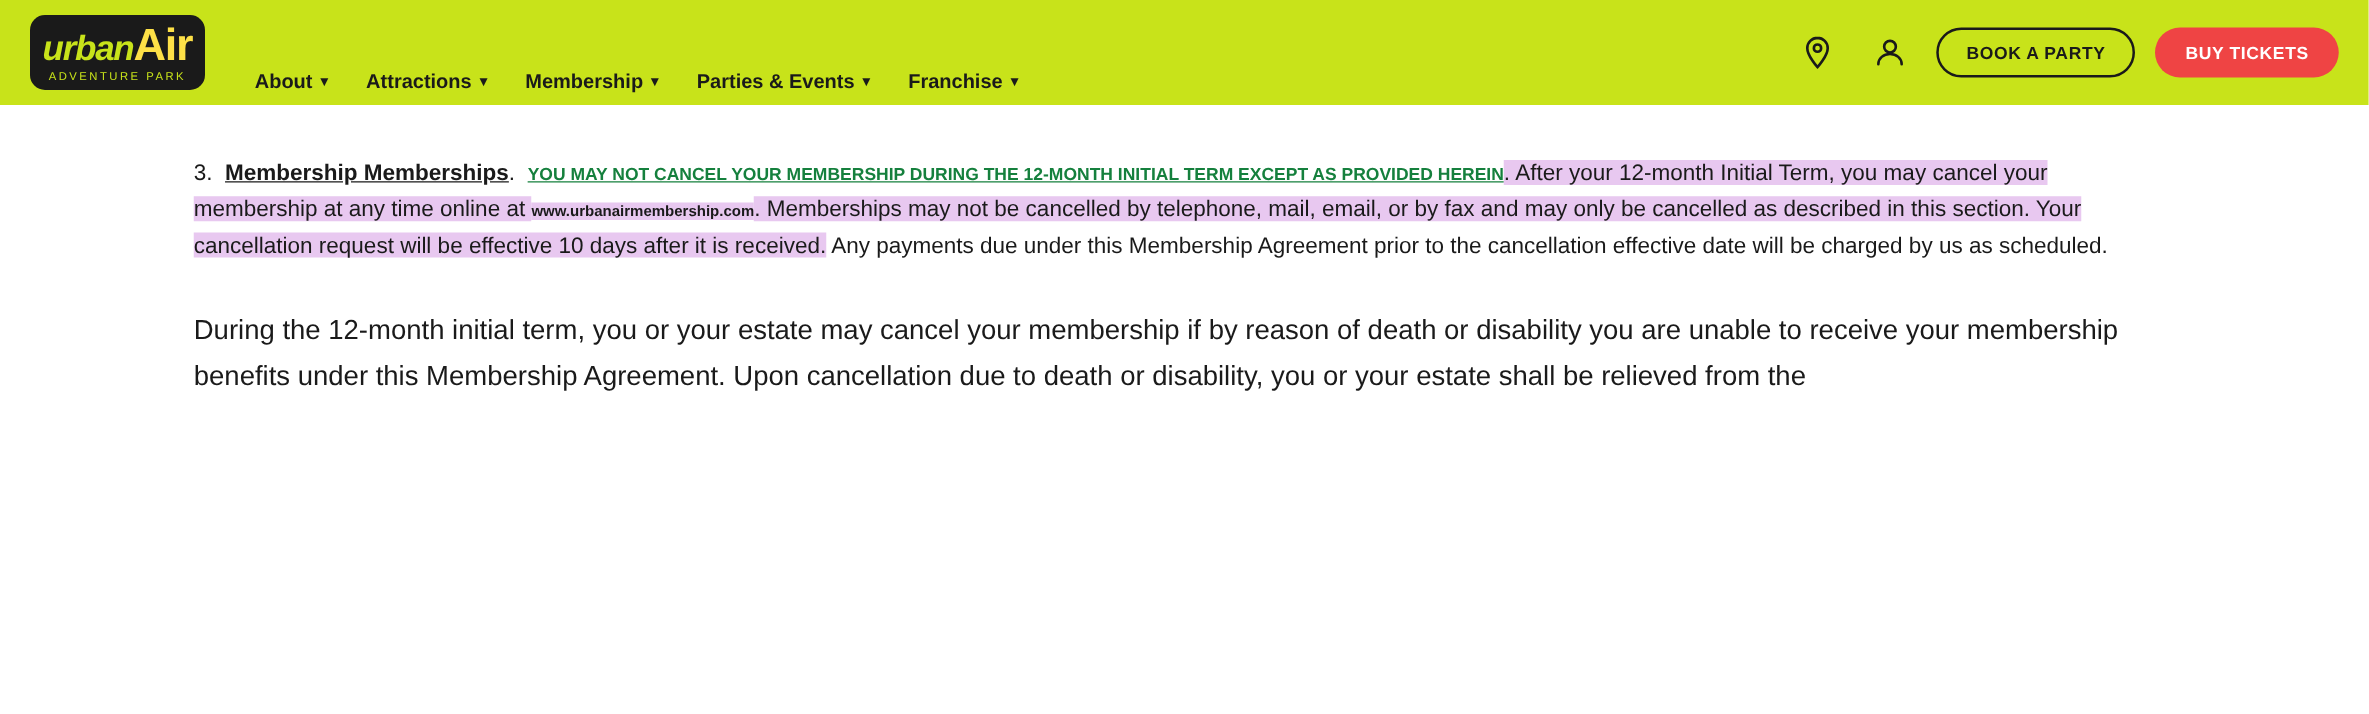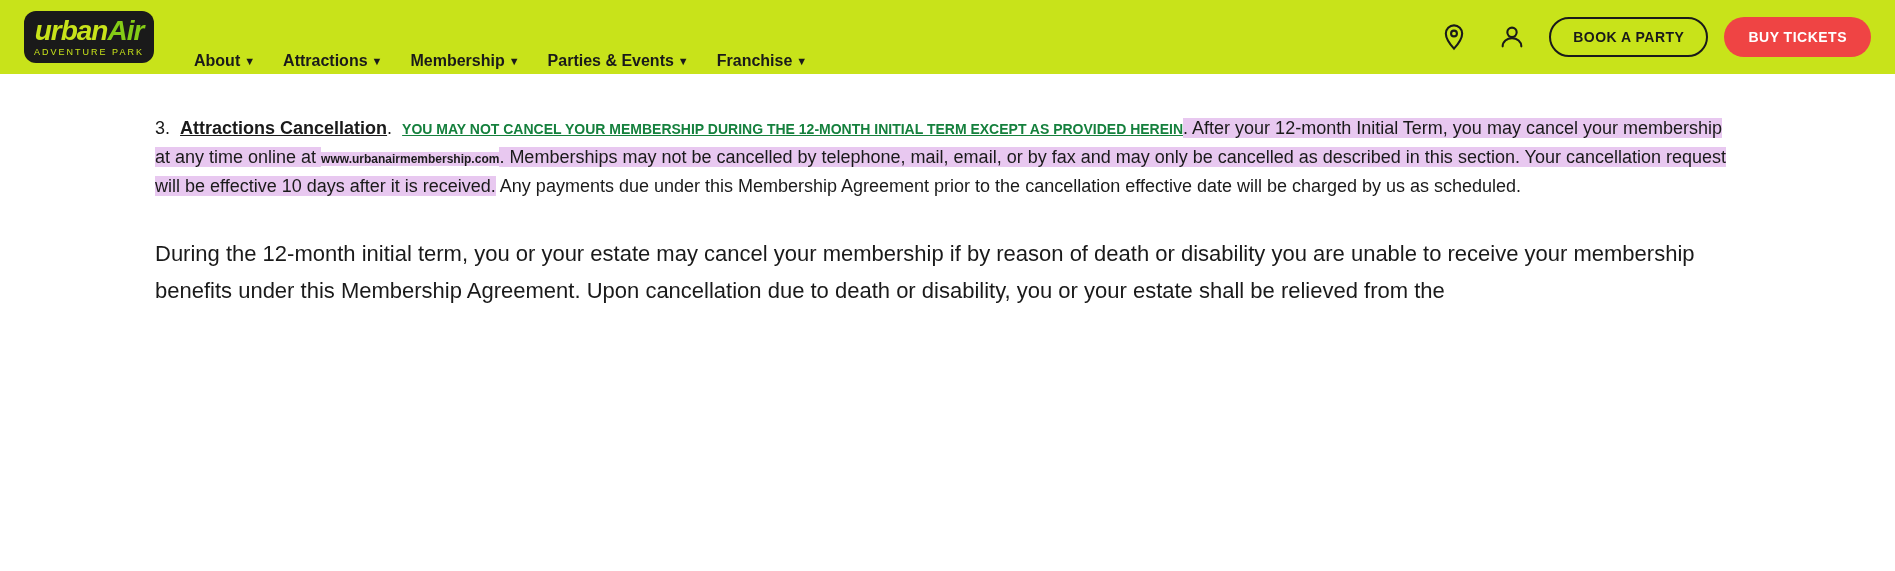--- a/index.html
+++ b/index.html
@@ -14,21 +14,21 @@
       width: 1895px;
       min-height: 571px;
     }
 
     
     .header {
       background: #c8e31a;
       display: flex;
       align-items: center;
       padding: 0 24px;
-      height: 74px;
+      height: 84px;
       position: relative;
     }
 
     .logo-container {
       display: flex;
       align-items: center;
       margin-right: 28px;
     }
 
     .logo-box {
@@ -44,26 +44,25 @@
     .logo-text-urban {
       font-size: 28px;
       font-weight: 900;
       color: #c8e31a;
       letter-spacing: -1px;
       line-height: 1;
       font-style: italic;
     }
 
     .logo-text-air {
-      font-size: 28px;
-      font-weight: 900;
-      color: #84cc16;
+      font-size: 36px;
+      font-weight: 900;
+      color: #fde047;
       letter-spacing: -1px;
       line-height: 1;
-      font-style: italic;
     }
 
     .logo-sub {
       font-size: 9px;
       color: #c8e31a;
       letter-spacing: 2px;
       text-transform: uppercase;
       font-weight: 400;
       margin-top: 2px;
     }
@@ -248,19 +247,19 @@
     </button>
     <button class="book-party-btn">BOOK A PARTY</button>
     <button class="buy-tickets-btn">BUY TICKETS</button>
   </div>
 </header>
 
 <main class="content">
   <div class="section-block">
     <p class="section-paragraph">
       <span>3.</span>
-      &nbsp;<span class="section-title-link">Attractions Cancellation</span>.
+      &nbsp;<span class="section-title-link">Membership Memberships</span>.
       &nbsp;<span class="section-bold-text">YOU MAY NOT CANCEL YOUR MEMBERSHIP DURING THE 12-MONTH INITIAL TERM EXCEPT AS PROVIDED HEREIN</span><span class="highlighted-text">. After your 12-month Initial Term, you may cancel your membership at any time online at </span><span class="highlighted-text inline-bold">www.urbanairmembership.com</span><span class="highlighted-text">.  Memberships may not be cancelled by telephone, mail, email, or by fax and may only be cancelled as described in this section. Your cancellation request will be effective 10 days after it is received.</span><span>  Any payments due under this Membership Agreement prior to the cancellation effective date will be charged by us as scheduled.</span>
     </p>
   </div>
 
   <p class="second-paragraph">During the 12-month initial term, you or your estate may cancel your membership if by reason of death or disability you are unable to receive your membership benefits under this Membership Agreement. Upon cancellation due to death or disability, you or your estate shall be relieved from the</p>
 </main>
 
 </body></html>

